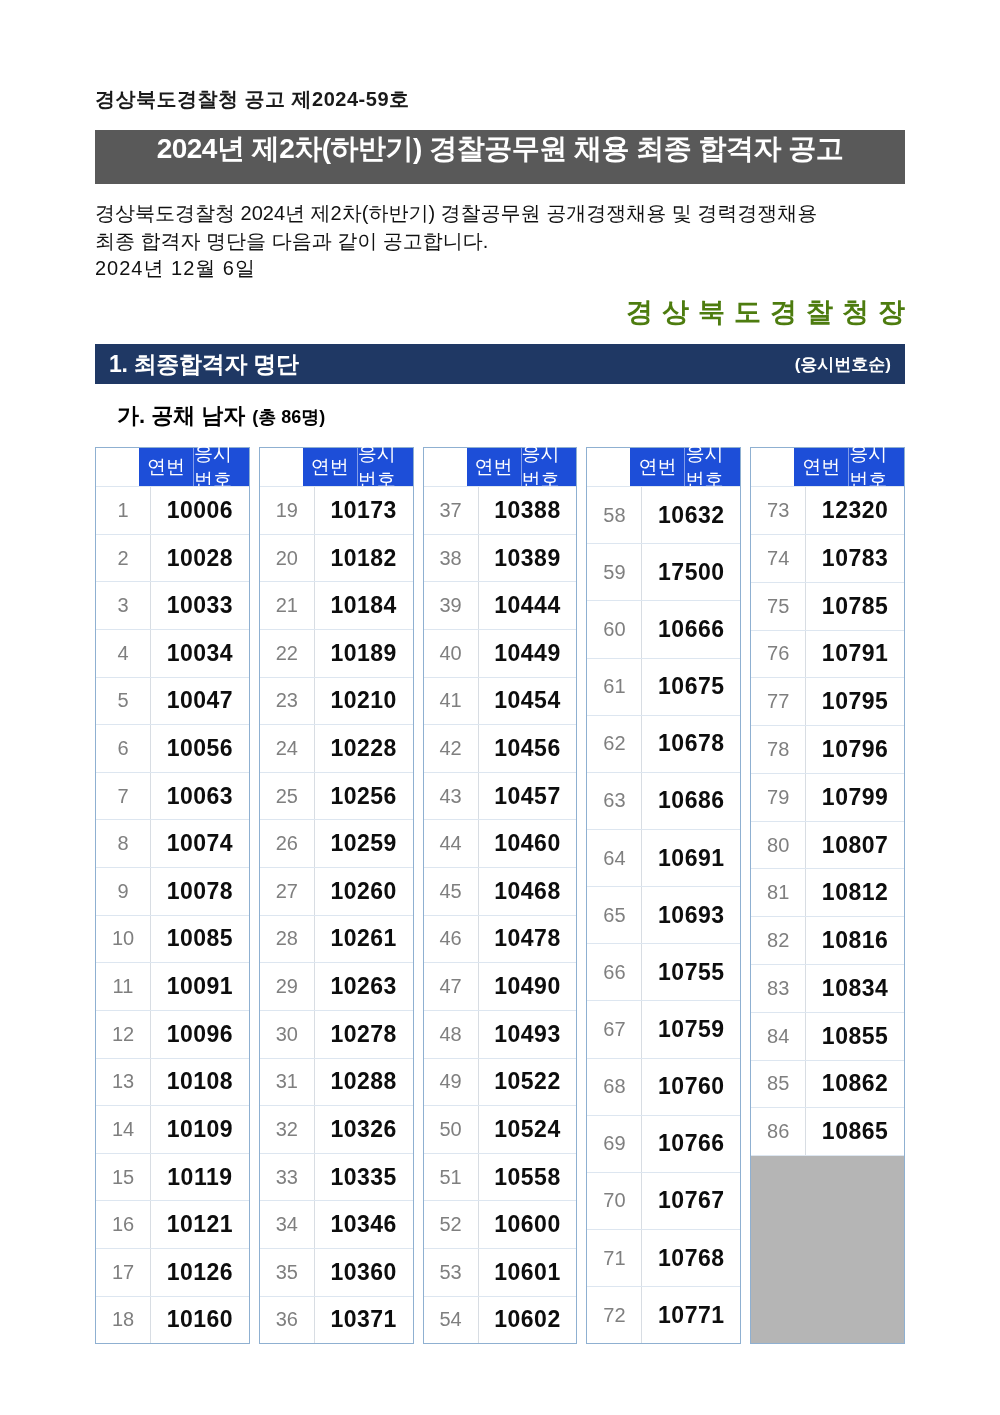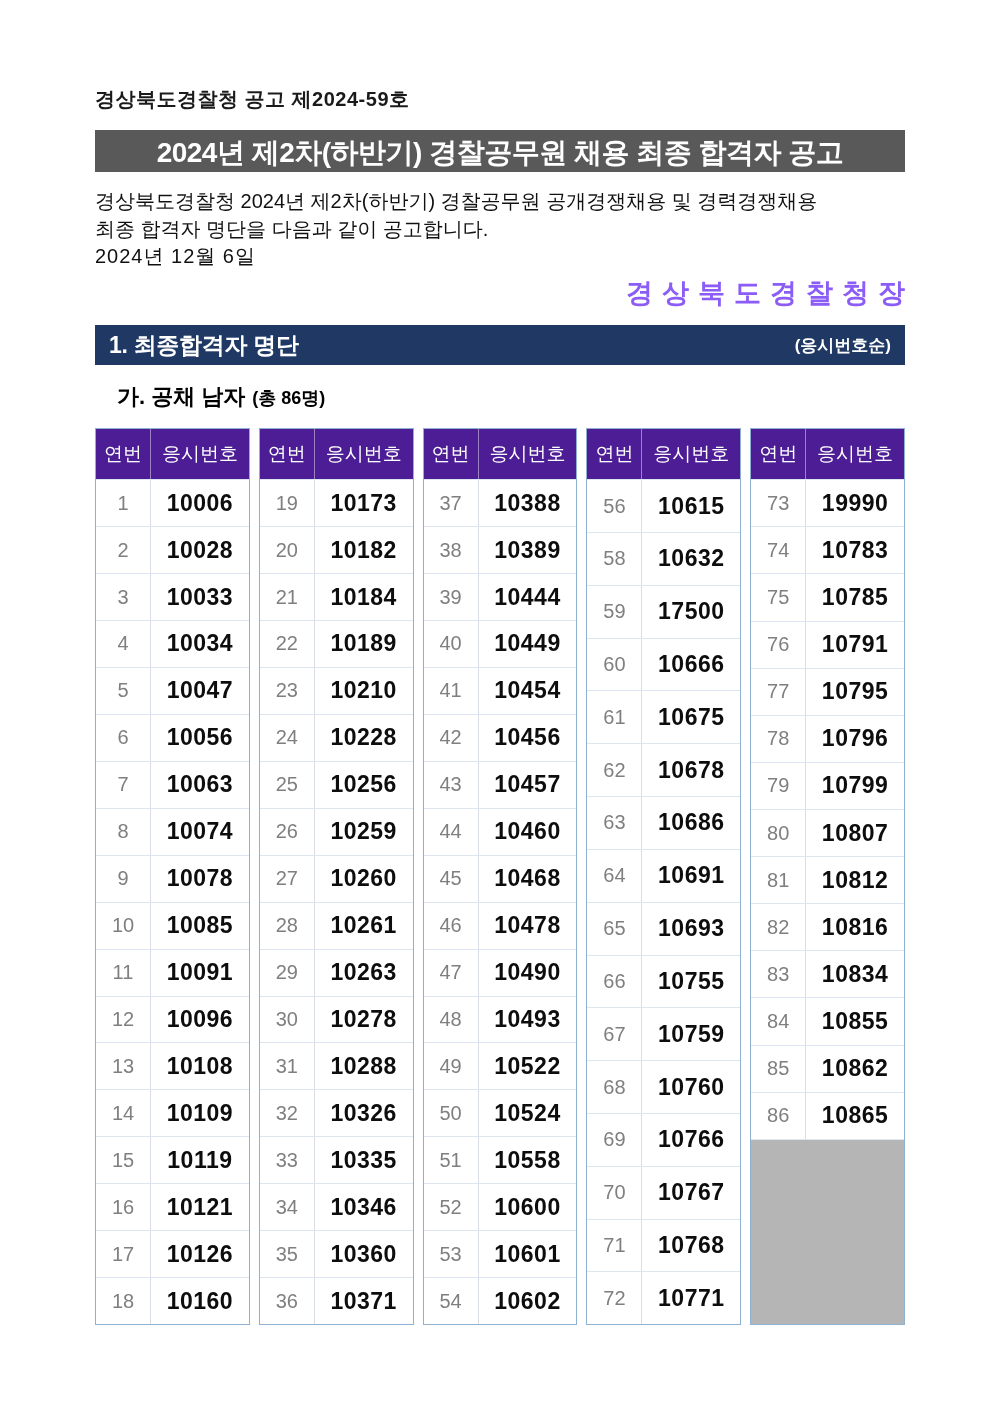--- a/index.html
+++ b/index.html
@@ -10,41 +10,41 @@
     padding:86px 95px 0 95px;
     background:#ffffff;
     font-family:"Liberation Sans",sans-serif;
     color:#111111;
     overflow:hidden;
   }
   .notice-no{
     font-size:20px;font-weight:600;color:#1a1a1a;letter-spacing:0.5px;
   }
   .title-bar{
-    margin-top:17px;height:42px;
+    margin-top:17px;height:54px;
     background:#595959;
-    display:flex;align-items:flex-end;justify-content:center;
+    display:flex;align-items:flex-start;justify-content:center;
   }
   .title-bar .title-text{
     color:#ffffff;font-size:28px;font-weight:700;letter-spacing:-0.5px;
     white-space:nowrap;
   }
   .body-text{
     margin:16px 0 0 0;
     font-size:20px;font-weight:500;line-height:1.38;color:#111111;
   }
   .body-text span{display:block;}
   .date-line{
     text-align:left;font-size:20px;font-weight:400;
     letter-spacing:1px;
   }
   .signer-line{
-    margin-top:5px;text-align:right;
+    margin-top:12px;text-align:right;
     font-size:27px;font-weight:700;letter-spacing:9px;margin-right:-9px;
-    color:#8b5cf6;
+    color:#4d7c0f;
   }
   .section-bar{
     margin-top:14px;height:40px;
     background:#1f3864;
     display:flex;align-items:center;justify-content:space-between;
     padding:0 14px;box-sizing:border-box;
   }
   .section-label{color:#ffffff;font-size:23px;font-weight:700;letter-spacing:-0.3px;}
   .section-note{color:#ffffff;font-size:17px;font-weight:600;}
   .subsection{
@@ -54,21 +54,21 @@
   .sub-note{font-size:18px;font-weight:700;color:#000;margin-left:7px;}
   .table{
     margin-top:16px;height:897px;
     display:flex;gap:9px;
   }
   .group{
     flex:1 1 0;display:flex;flex-direction:column;
     border:1px solid #8fb0d1;background:#ffffff;box-sizing:border-box;
   }
   .thead{
-    flex:none;height:50px;display:flex;background:#4c1d95;
+    flex:none;height:38px;display:flex;background:#1d4ed8;margin-left:43px;
   }
   .hcell{
     display:flex;align-items:center;justify-content:center;
     color:#ffffff;font-size:19px;font-weight:500;box-sizing:border-box;
   }
   .hcell.no{width:55px;border-right:1px solid rgba(255,255,255,0.45);}
   .hcell.id{flex:1;}
   .row{
     flex:1 1 0;display:flex;border-top:1px solid #dde6f0;
   }
@@ -348,24 +348,20 @@
           <div class="cell no">54</div>
           <div class="cell id">10602</div>
         </div>
       </div>
       <div class="group">
         <div class="thead">
           <div class="hcell no">연번</div>
           <div class="hcell id">응시번호</div>
         </div>
         <div class="row">
-          <div class="cell no">56</div>
-          <div class="cell id">10615</div>
-        </div>
-        <div class="row">
           <div class="cell no">58</div>
           <div class="cell id">10632</div>
         </div>
         <div class="row">
           <div class="cell no">59</div>
           <div class="cell id">17500</div>
         </div>
         <div class="row">
           <div class="cell no">60</div>
           <div class="cell id">10666</div>
@@ -419,21 +415,21 @@
           <div class="cell id">10771</div>
         </div>
       </div>
       <div class="group">
         <div class="thead">
           <div class="hcell no">연번</div>
           <div class="hcell id">응시번호</div>
         </div>
         <div class="row">
           <div class="cell no">73</div>
-          <div class="cell id">19990</div>
+          <div class="cell id">12320</div>
         </div>
         <div class="row">
           <div class="cell no">74</div>
           <div class="cell id">10783</div>
         </div>
         <div class="row">
           <div class="cell no">75</div>
           <div class="cell id">10785</div>
         </div>
         <div class="row">

